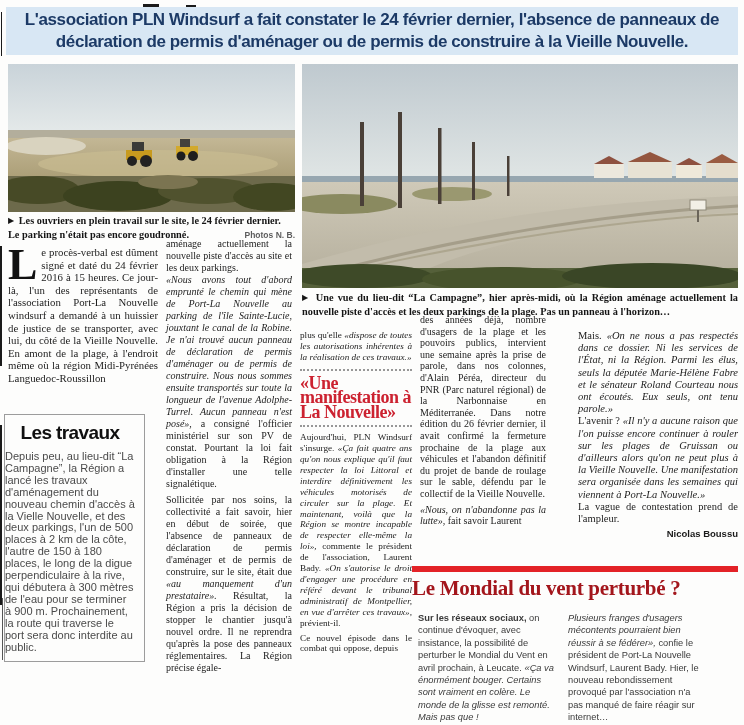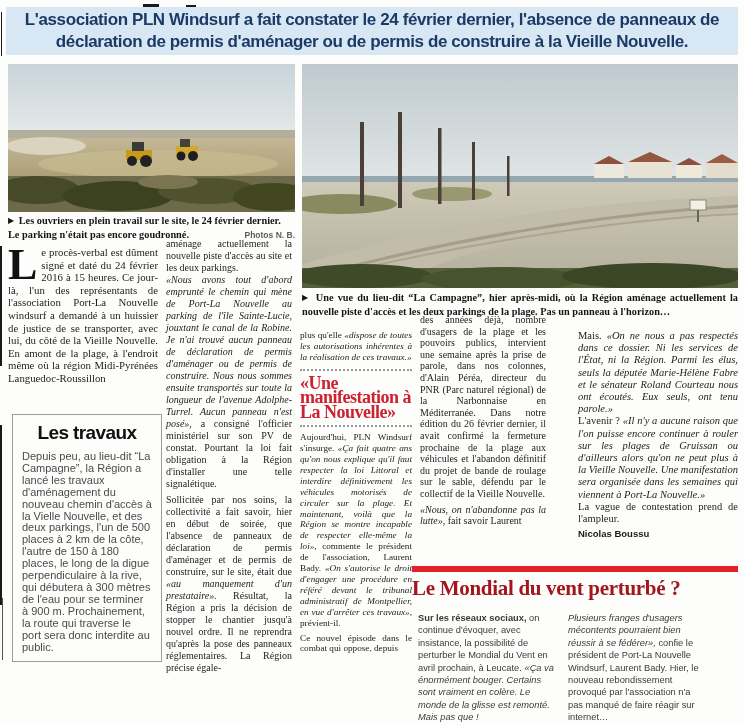--- a/index.html
+++ b/index.html
@@ -33,25 +33,25 @@
   .c4{left:420px;top:314px;width:126px;font-size:10px;line-height:11.6px;}
   .c5{left:578px;top:330px;width:160px;font-size:10.5px;line-height:12.2px;}
   .it{font-style:italic;}
   .dropcap{float:left;font-size:44px;line-height:34px;font-weight:bold;
            padding:2px 4px 0 0;color:#111;}
   .gap{margin-top:4px !important;}
   .subhead{display:block;margin:6px 0 5px 0;padding:5px 0 6px 0;
            border-top:2px dotted #979797;border-bottom:2px dotted #979797;
            color:#cc2230;font-weight:bold;font-size:18px;line-height:14.5px;
            letter-spacing:-0.5px;text-align:left;}
-  .byline{margin-top:3px !important;text-align:left;font-family:"Liberation Sans",sans-serif;
+  .byline{margin-top:3px !important;text-align:right;font-family:"Liberation Sans",sans-serif;
           font-weight:bold;font-size:9.5px;color:#1a1a1a;}
   
-  .sidebox{position:absolute;left:12px;top:414px;width:130px;border:1px solid #9c9c9c;
-           padding:5px 9px 8px 9px;background:#fdfdfc;}
+  .sidebox{position:absolute;left:4px;top:414px;width:130px;border:1px solid #9c9c9c;
+           padding:5px 9px 8px 0;background:#fdfdfc;}
   .sidebox h3{margin:2px 0 7px 0;text-align:center;font-family:"Liberation Sans",sans-serif;
               font-weight:bold;font-size:19px;letter-spacing:-0.6px;color:#101010;}
   .sidebox .sbody{font-family:"Liberation Sans",sans-serif;font-size:11px;line-height:11.9px;
                   color:#4a4a4a;text-align:left;}
   
   .mbar{position:absolute;left:412px;top:566px;width:326px;height:6px;background:#e32227;}
   .mtitle{position:absolute;left:412px;top:576px;width:328px;color:#a3161c;
           font-weight:bold;font-size:21px;line-height:24px;letter-spacing:-0.3px;}
   .mcol{position:absolute;top:612px;font-family:"Liberation Sans",sans-serif;
         font-size:9.3px;line-height:12.4px;color:#3a3a3a;text-align:left;}

